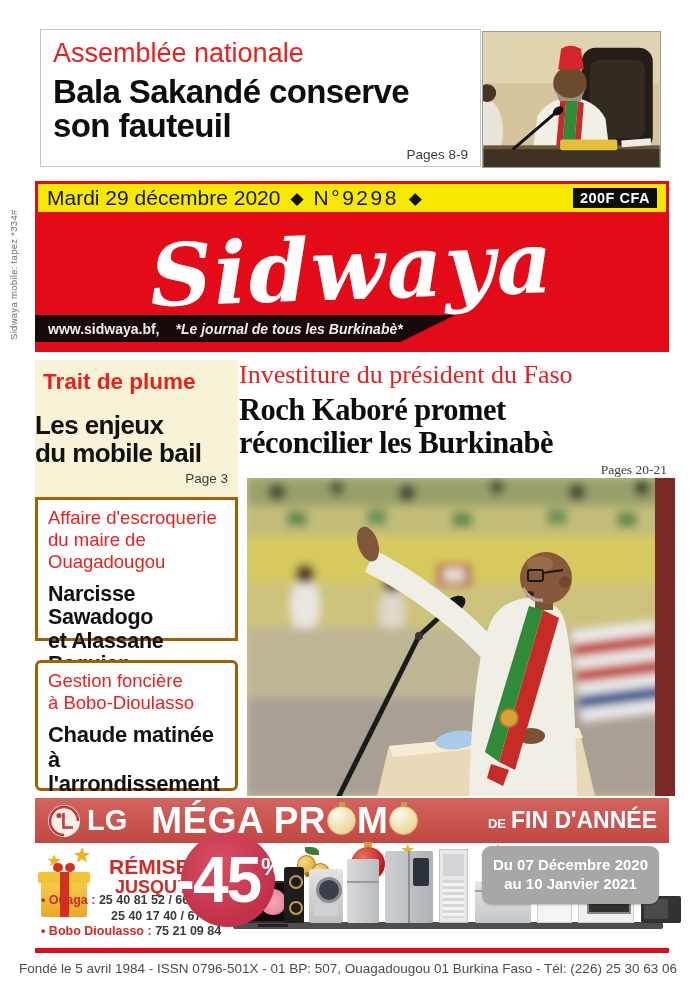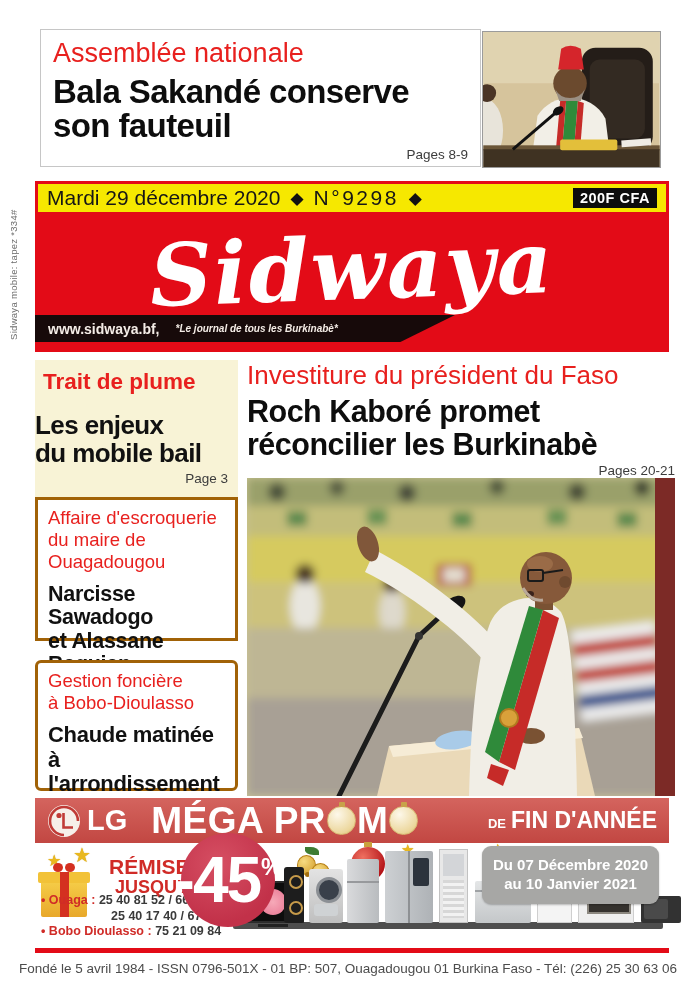--- a/index.html
+++ b/index.html
@@ -26,37 +26,37 @@
   .date-bar .issue { letter-spacing:2.5px; }
   .diamond { font-size:17px; color:#111; line-height:1; }
   .date-bar .spacer { flex:1; }
   .price-box { background:#0d0d0d; color:#fff; font-weight:bold; font-size:14.5px; padding:2px 7px; letter-spacing:.5px; }
 
   
   .masthead { position:absolute; left:35px; top:215px; width:634px; height:137px; background:#e30b17; }
   .masthead-title { text-align:center; font-family:"DejaVu Serif", serif; font-style:italic; font-weight:bold; font-size:86px; color:#fff; line-height:108px; transform:rotate(-2deg); letter-spacing:2px; }
   .masthead-ribbon { position:absolute; left:0; bottom:10px; width:420px; height:27px; background:#170a0a; clip-path:polygon(0 0,100% 0,87% 100%,0 100%); display:flex; align-items:center; padding-left:13px; gap:16px; }
   .masthead-ribbon .site { font-size:14px; font-weight:bold; color:#f4ece6; }
-  .masthead-ribbon .slogan { font-size:10px; font-weight:bold; font-style:italic; color:#f4ece6; }
+  .masthead-ribbon .slogan { font-size:14px; font-weight:bold; font-style:italic; color:#f4ece6; }
 
   
   .trait-box { position:absolute; left:35px; top:360px; width:203px; height:142px; background:#f8f3d6; padding:9px 10px 4px 0; }
   .trait-box .kicker { font-size:22.5px; font-weight:bold; margin-left:8px; }
   .trait-box .headline { font-size:26px; font-weight:bold; color:#111; line-height:1.08; letter-spacing:-.6px; margin-top:16px; }
   .trait-box .pages { margin-top:4px; }
 
   .side-box { position:absolute; left:35px; width:203px; background:#fff; border:3px solid #a16207; padding:7px 8px 3px 10px; }
   .side-box .kicker { font-size:18.5px; line-height:1.2; }
   .side-box .headline { font-size:21.5px; font-weight:bold; color:#111; line-height:1.1; letter-spacing:-.3px; margin-top:9px; }
   .box-affaire { top:497px; height:144px; }
   .box-gestion { top:660px; height:131px;border-radius:6px; }
   .box-gestion .headline { font-size:22px; }
 
   
-  .lead { position:absolute; left:247px; top:360px; width:428px; }
+  .lead { position:absolute; left:239px; top:360px; width:428px;font-family:Liberation Serif, serif; }
   .lead .kicker { font-size:26px; }
   .lead .headline { font-size:30.5px; font-weight:bold; color:#0d0d0d; line-height:1.07; letter-spacing:-.5px; margin-top:4px; }
   .lead .pages { margin-top:3px; }
 
   .main-photo { position:absolute; left:247px; top:478px; width:428px; height:318px; }
 
   
   .ad { position:absolute; left:35px; top:798px; width:634px; height:141px; }
   .ad-banner { position:relative; height:45px; background:linear-gradient(180deg,#d4645e,#c24742); display:flex; align-items:center; padding:0 12px; color:#fff; }
   .lg-wrap { display:flex; align-items:center; gap:6px; }

